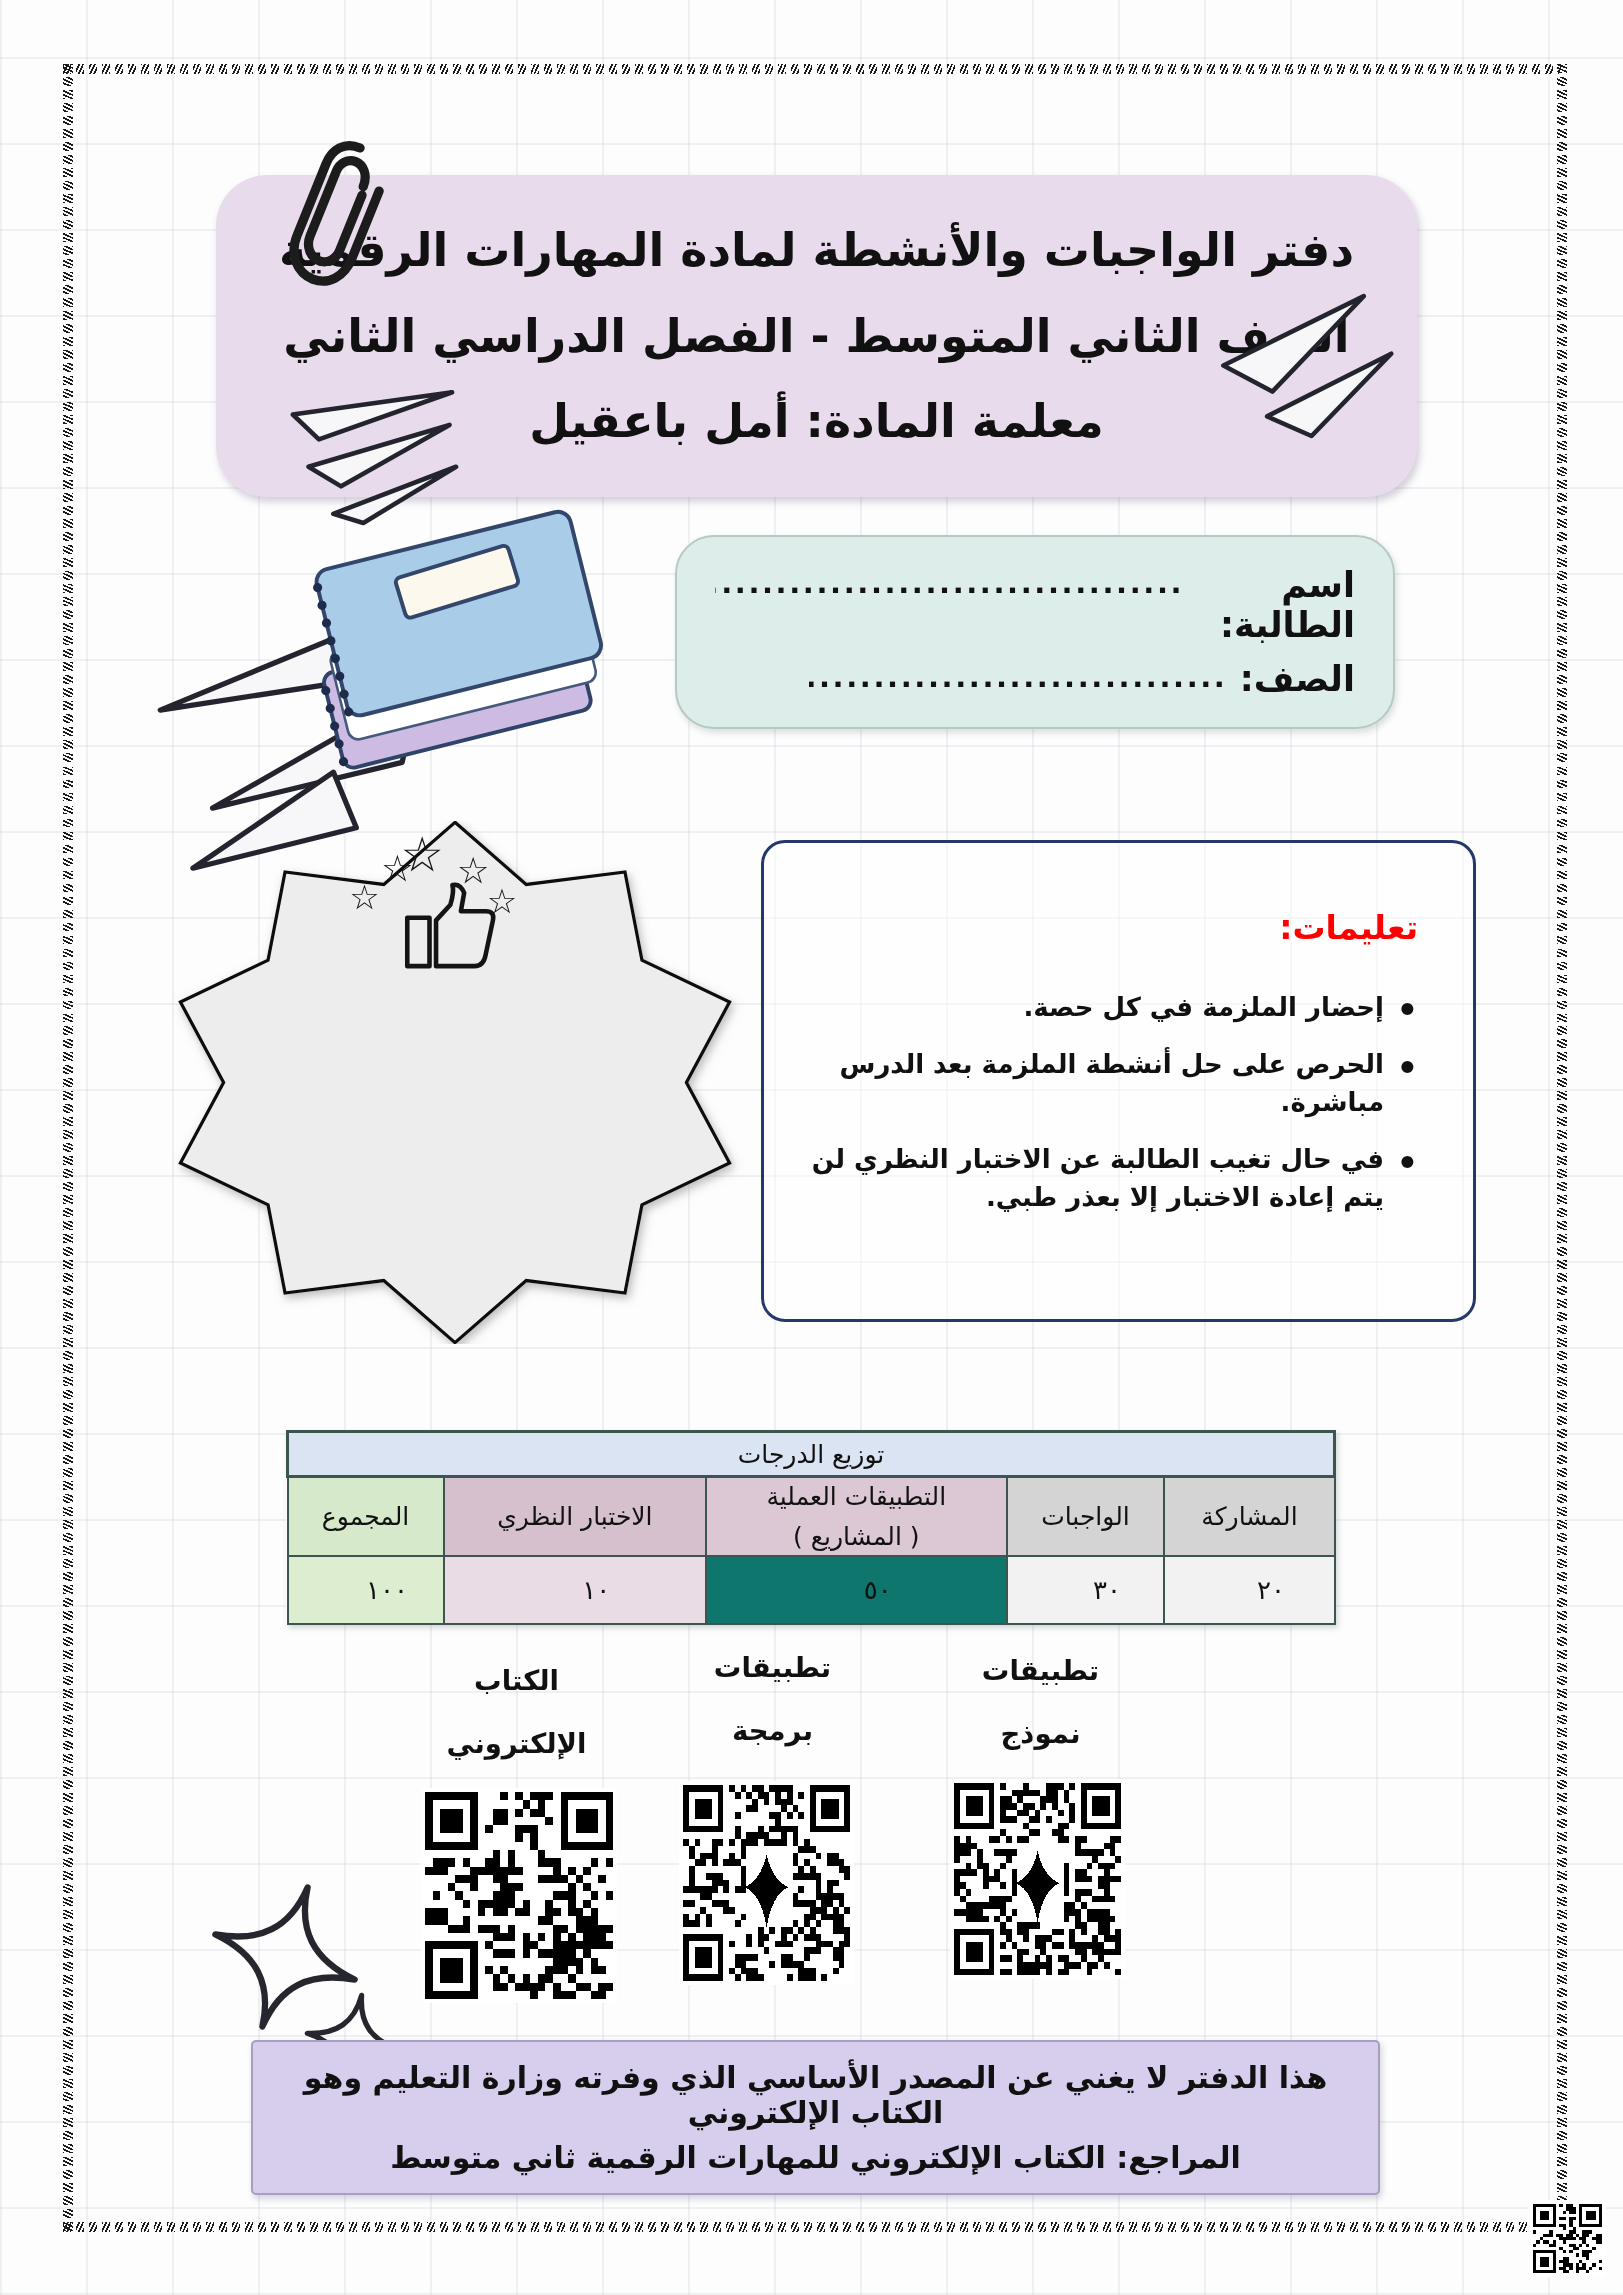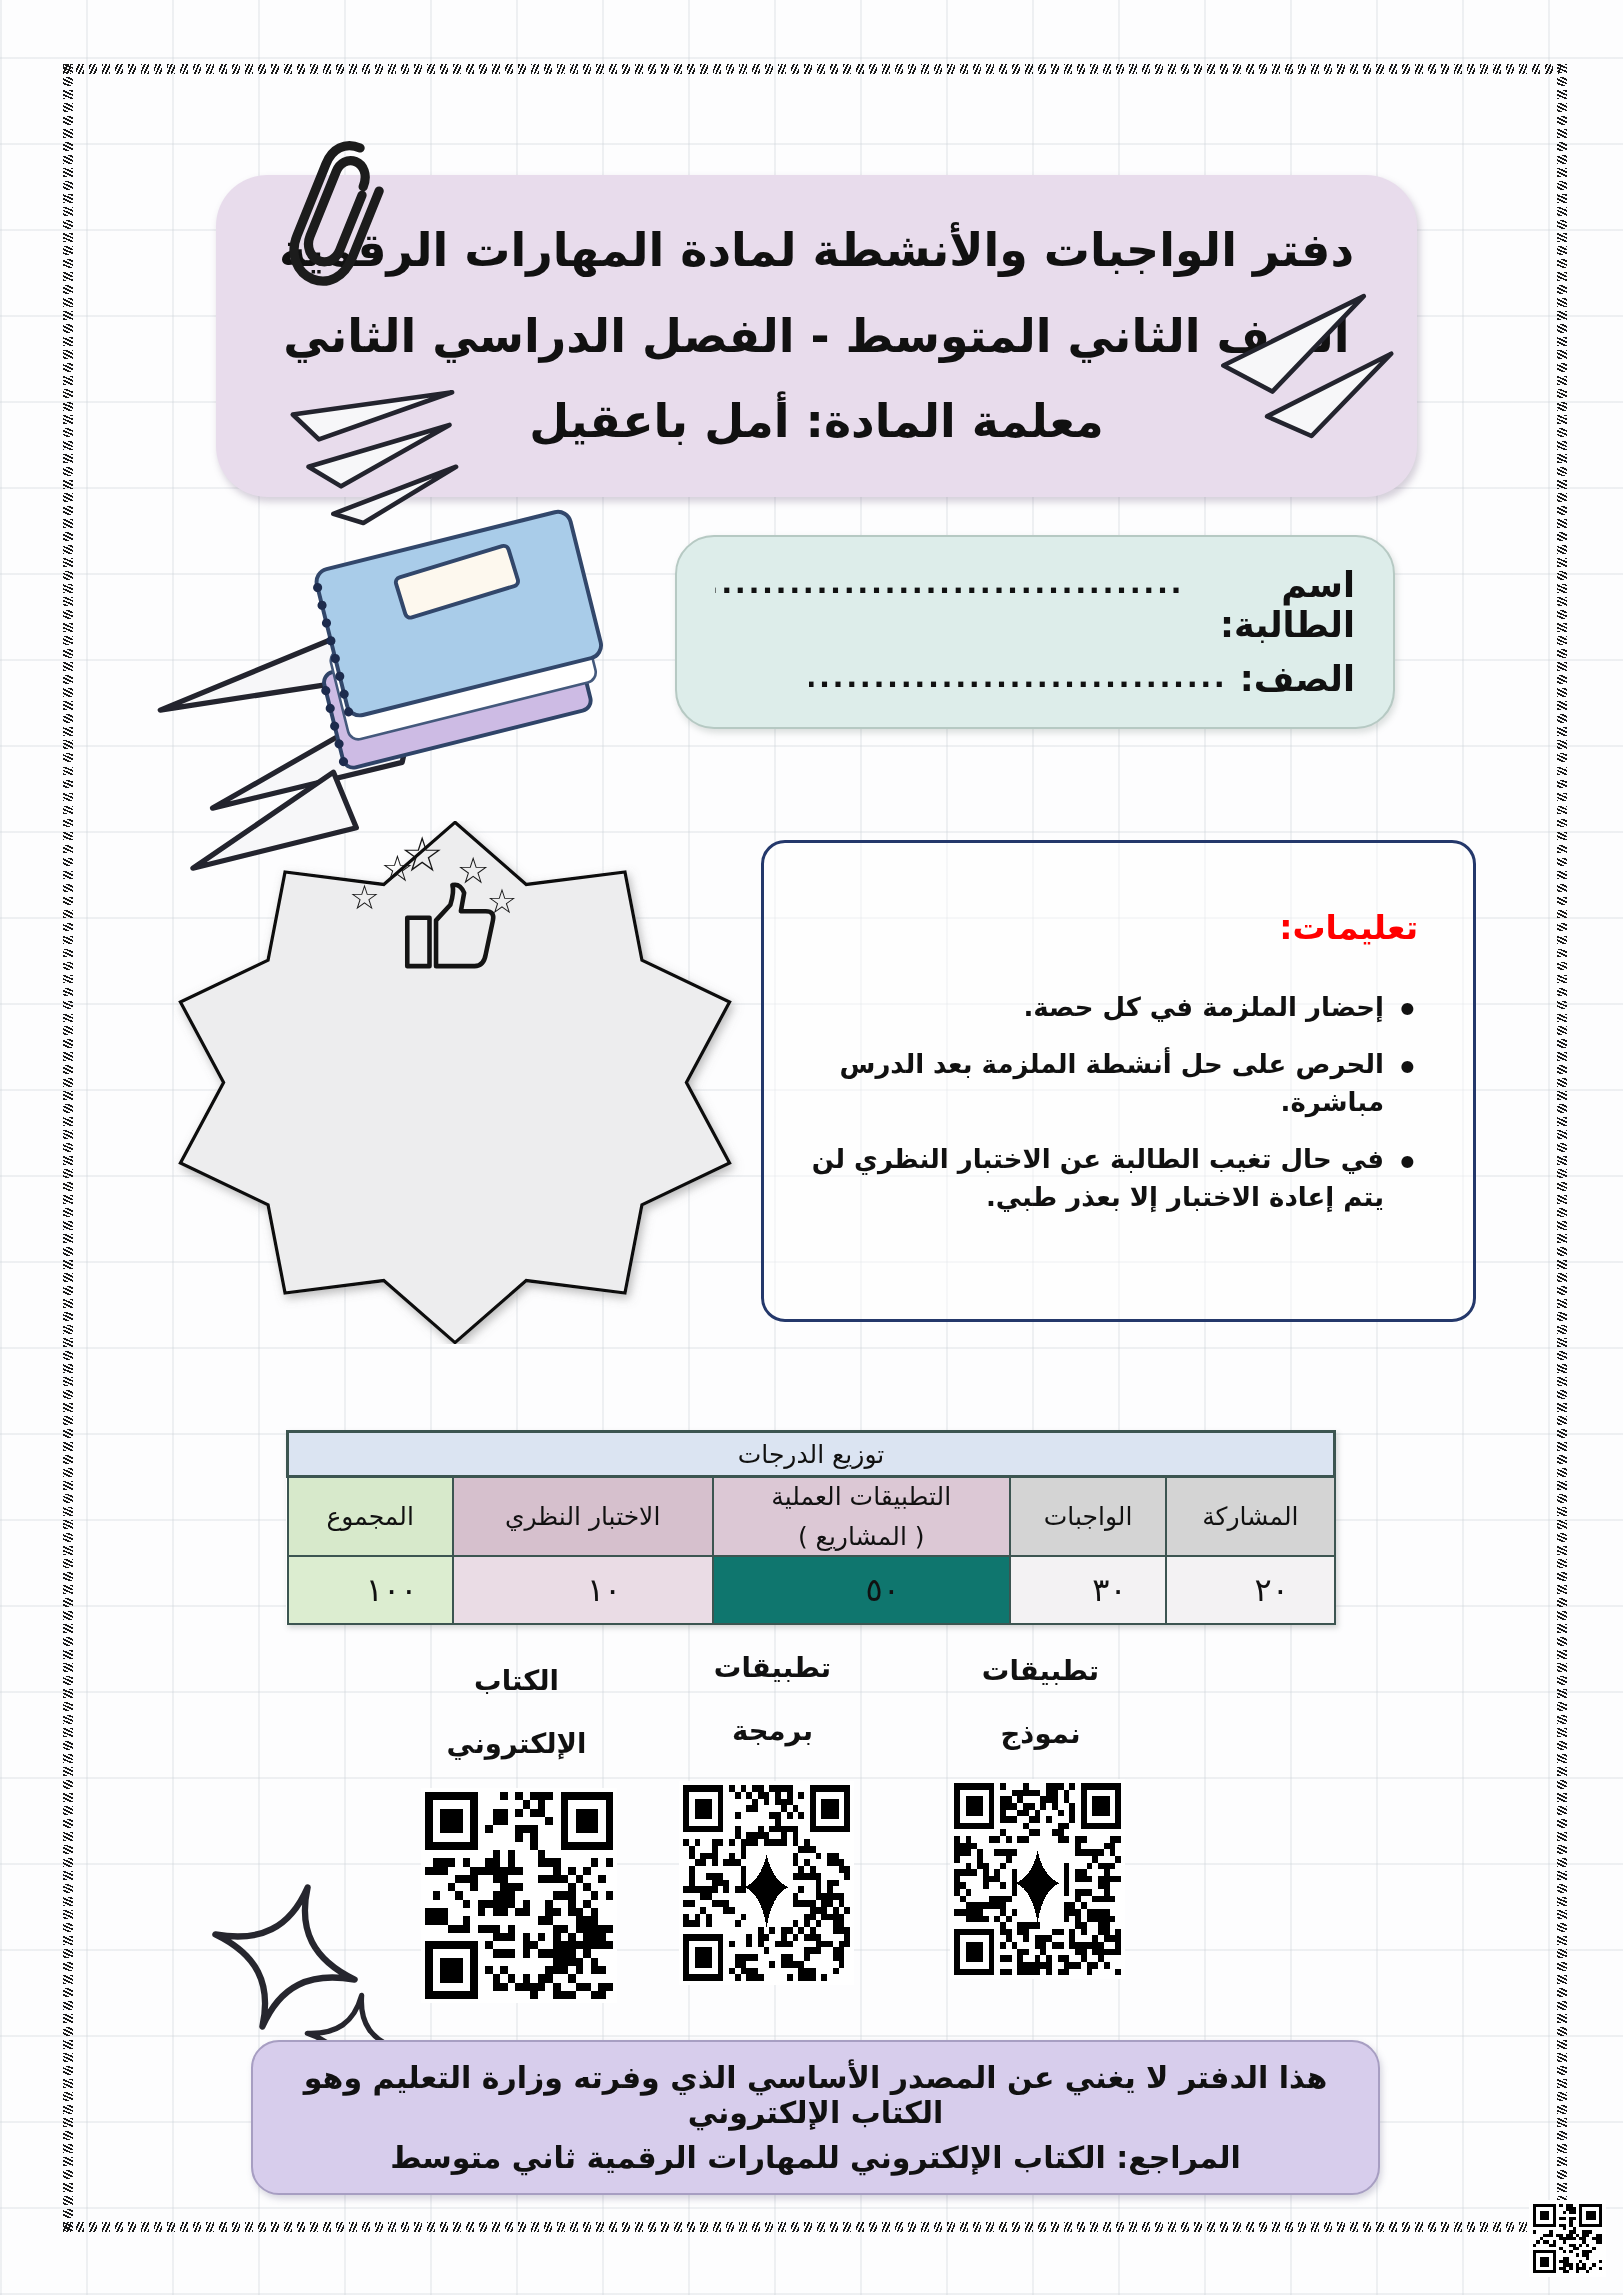--- a/index.html
+++ b/index.html
@@ -61,36 +61,36 @@
   .inst-list li{position:relative;padding-right:38px;margin-bottom:19.6px;}
   .inst-list li::before{content:"•";position:absolute;right:3.9px;top:-2.6px;font-size:34px;}
 
   
   .grades{left:286px;top:1430px;width:1050px;border-collapse:collapse;z-index:2;
           position:absolute;box-shadow:2px 3.3px 5.2px rgba(90,100,95,.25);background:#fff;}
   .grades td{border:2px solid #3c5551;text-align:center;vertical-align:middle;
              font-weight:400;font-size:25px;padding:2.6px 5.2px;}
   .grades .t-title{background:#dbe4f2;height:37px;border-width:3.3px;}
   .grades .hdr{height:72px;}
-  .grades .val{height:60px;font-size:32px;padding-left:48px;}
+  .grades .val{height:60px;font-size:26px;padding-left:48px;}
   .bg-gray{background:#d4d4d4;} .bg-graylight{background:#f3f2f3;}
   .bg-pink1{background:#dcc8d5;} .bg-pink1l{background:#0f766e;margin-top:28px;}
   .bg-pink2{background:#d6c0cd;} .bg-pink2l{background:#eadce5;}
   .bg-green{background:#d7e9cb;} .bg-greenl{background:#dcedd0;}
   .hdr-stack{display:flex;flex-direction:column;justify-content:center;gap:11px;}
 
   
   .qr-label{position:absolute;text-align:center;font-size:27.5px;font-weight:700;
             line-height:2.3;z-index:2;}
   .qr{position:absolute;background:#fff;padding:3.9px;box-sizing:border-box;z-index:2;}
   .qr svg{width:100%;height:100%;display:block;shape-rendering:crispEdges;}
 
   
   .footer-box{
-    left:251px;top:2040px;width:1129px;height:155px;border-radius:28px;
+    left:251px;top:2040px;width:1129px;height:155px;border-radius:5px;
     background:#d7cdec;border:2px solid #a79ec2;
     box-shadow:2px 3.3px 5.9px rgba(100,95,130,.25);
     display:flex;flex-direction:column;justify-content:space-evenly;
     text-align:center;padding:9.2px 26px;box-sizing:border-box;z-index:2;
   }
   .footer-line{font-size:30px;font-weight:600;}
 
   .deco{z-index:2;}
   svg text.star{font-family:"DejaVu Sans",sans-serif;}
 </style>

